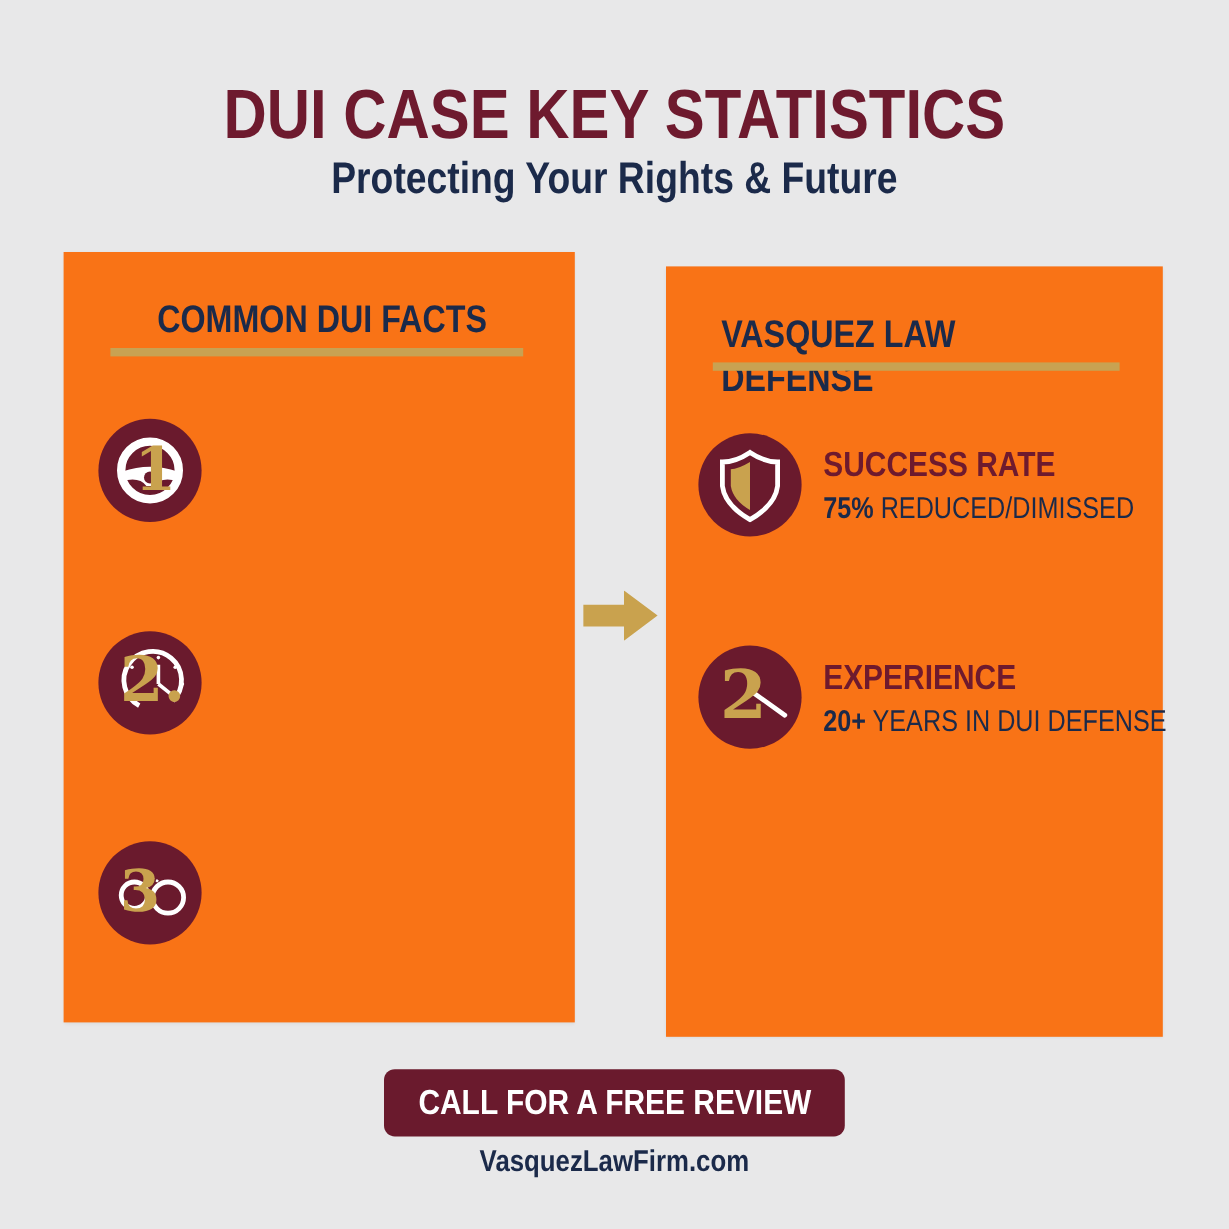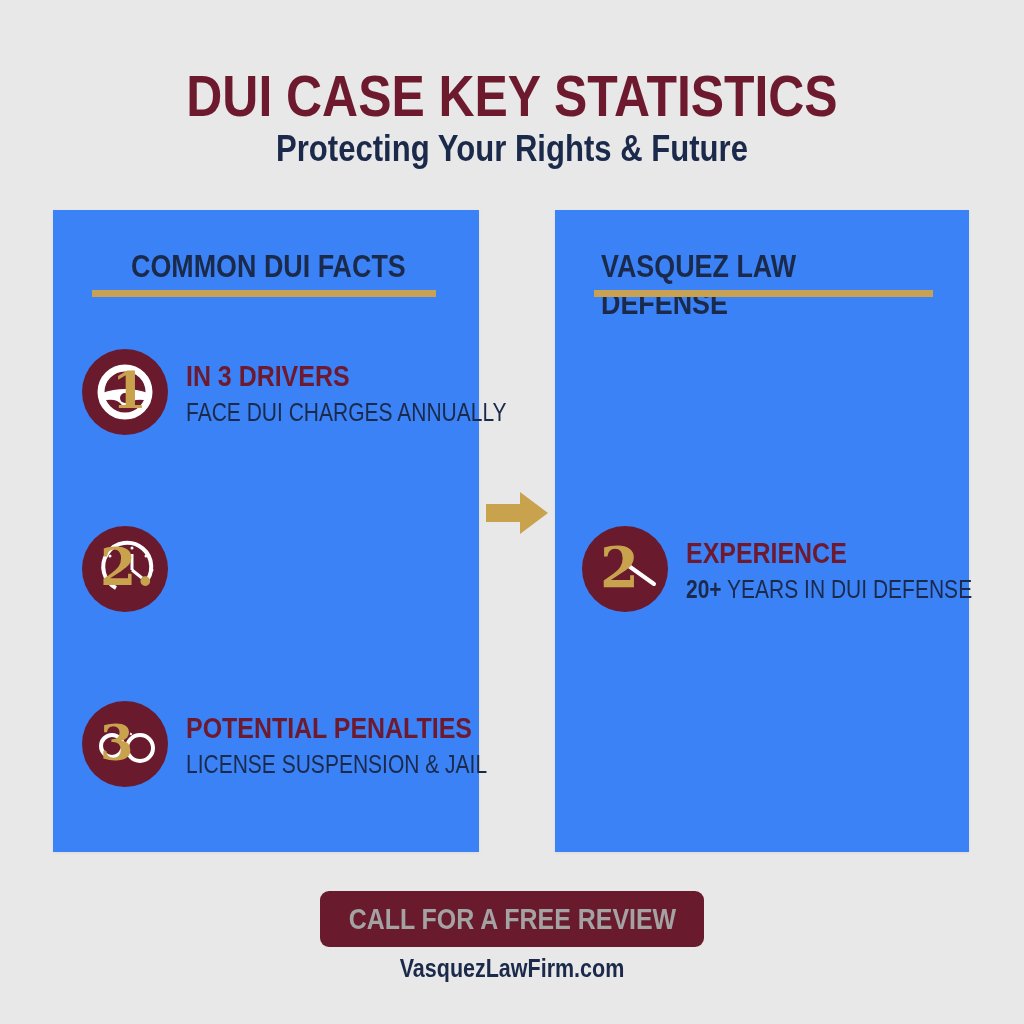--- a/index.html
+++ b/index.html
@@ -19,25 +19,25 @@
   }
   .subtitle {
     position: absolute; left: 0; width: 1024px; top: 128px;
     text-align: center;
     font-weight: 700; font-size: 37px;
     color: #1b2a4a;
     transform: scaleX(0.84); transform-origin: center;
   }
   .card {
     position: absolute; top: 210px; height: 642px;
-    background: #3b82f6;
+    background: #f97316;
     box-shadow: 0 1px 3px rgba(0,0,0,0.06);
   }
   .card.left { left: 53px; width: 426px; }
-  .card.right { left: 555px; width: 414px; }
+  .card.right { left: 555px; width: 414px; margin-top: 12px; }
   .card-heading {
     position: absolute; top: 38px; left: 0; width: 100%;
     font-weight: 700; font-size: 32px; color: #1b2a4a;
     transform: scaleX(0.84);
   }
   .card.left .card-heading { left: 78px; width: auto; transform-origin: left center; }
   .card.right .card-heading { left: 46px; width: auto; transform-origin: left center; }
   .gold-rule {
     position: absolute; top: 80px; height: 7px; background: #c8a252;
   }
@@ -61,21 +61,21 @@
     transform: scaleX(0.84); transform-origin: left center;
   }
   .row-sub b { font-weight: 700; }
   .arrow {
     position: absolute; left: 486px; top: 492px; width: 64px; height: 42px;
   }
   .cta {
     position: absolute; left: 320px; top: 891px; width: 384px; height: 56px;
     background: #6a1a2d; border-radius: 9px;
     display: flex; align-items: center; justify-content: center;
-    color: #a3a3a3; font-weight: 700; font-size: 29px;
+    color: #ffffff; font-weight: 700; font-size: 29px;
     cursor: pointer;
   }
   .cta span { display: inline-block; transform: scaleX(0.86); white-space: nowrap; }
   .site {
     position: absolute; left: 0; width: 1024px; top: 954px;
     text-align: center; font-weight: 700; font-size: 25px; color: #1b2a4a;
     transform: scaleX(0.86); transform-origin: center;
   }
   .num {
     position: absolute; font-weight: 700; color: #c9a24e;
@@ -94,24 +94,20 @@
 
   <div class="row" style="top:139px">
     <div class="icon-circle">
       <svg width="86" height="86" viewBox="0 0 86 86">
         <circle cx="43" cy="43" r="24" fill="none" stroke="#ffffff" stroke-width="7"></circle>
         <path d="M20 44 Q43 36 66 44 L66 52 Q52 48 46 56 L40 56 Q34 48 20 52 Z" fill="#ffffff"></path>
         <circle cx="43" cy="49" r="5" fill="#6a1a2d"></circle>
       </svg>
       <span class="num" style="left:30px;top:12px;font-size:50px;">1</span>
     </div>
-    <div class="row-text">
-      <div class="row-title">IN 3 DRIVERS</div>
-      <div class="row-sub"><b></b><span>FACE DUI CHARGES ANNUALLY</span></div>
-    </div>
   </div>
 
   <div class="row" style="top:316px">
     <div class="icon-circle">
       <svg width="86" height="86" viewBox="0 0 86 86">
         <path d="M34 62 A24 24 0 1 1 62 58" fill="none" stroke="#ffffff" stroke-width="4"></path>
         <line x1="50" y1="44" x2="50" y2="28" stroke="#ffffff" stroke-width="3"></line>
         <line x1="50" y1="44" x2="60" y2="52" stroke="#ffffff" stroke-width="3"></line>
         <g fill="#ffffff">
             <circle cx="50" cy="22" r="1.5"></circle>
@@ -126,35 +122,43 @@
 
   <div class="row" style="top:491px">
     <div class="icon-circle">
       <svg width="86" height="86" viewBox="0 0 86 86">
         <circle cx="30" cy="45" r="11" fill="none" stroke="#ffffff" stroke-width="4"></circle>
         <circle cx="58" cy="47" r="13" fill="none" stroke="#ffffff" stroke-width="4"></circle>
         <path d="M38 36 Q44 28 50 34" fill="none" stroke="#ffffff" stroke-width="2" stroke-dasharray="2 2"></path>
       </svg>
       <span class="num" style="left:18px;top:14px;font-size:48px;">3</span>
     </div>
-    <div class="row-text">
-      <div class="row-title">POTENTIAL PENALTIES</div>
-      <div class="row-sub"><b></b><span>LICENSE SUSPENSION &amp; JAIL</span></div>
-    </div>
   </div>
 </div>
 
 <svg class="arrow" viewBox="0 0 64 42">
   <path d="M0 12 L34 12 L34 0 L62 21 L34 42 L34 30 L0 30 Z" fill="#c9a24e"></path>
 </svg>
 
 <div class="card right">
   <div class="card-heading">VASQUEZ LAW DEFENSE</div>
   <div class="gold-rule"></div>
 
+  <div class="row" style="top:139px">
+    <div class="icon-circle">
+      <svg width="86" height="86" viewBox="0 0 86 86">
+        <path d="M43 16 Q55 24 66 24 L66 44 Q64 60 43 72 Q22 60 20 44 L20 24 Q31 24 43 16 Z" fill="none" stroke="#ffffff" stroke-width="4"></path>
+        <path d="M43 24 Q33 30 27 30 L27 44 Q29 56 43 64 Z" fill="#c9a24e"></path>
+      </svg>
+    </div>
+    <div class="row-text">
+      <div class="row-title">SUCCESS RATE</div>
+      <div class="row-sub"><b>75%</b><span> REDUCED/DIMISSED</span></div>
+    </div>
+  </div>
 
   <div class="row" style="top:316px">
     <div class="icon-circle">
       <svg width="86" height="86" viewBox="0 0 86 86">
         <line x1="44" y1="38" x2="72" y2="58" stroke="#ffffff" stroke-width="4" stroke-linecap="round"></line>
       </svg>
       <span class="num" style="left:18px;top:8px;font-size:56px;">2</span>
     </div>
     <div class="row-text">
       <div class="row-title">EXPERIENCE</div>

